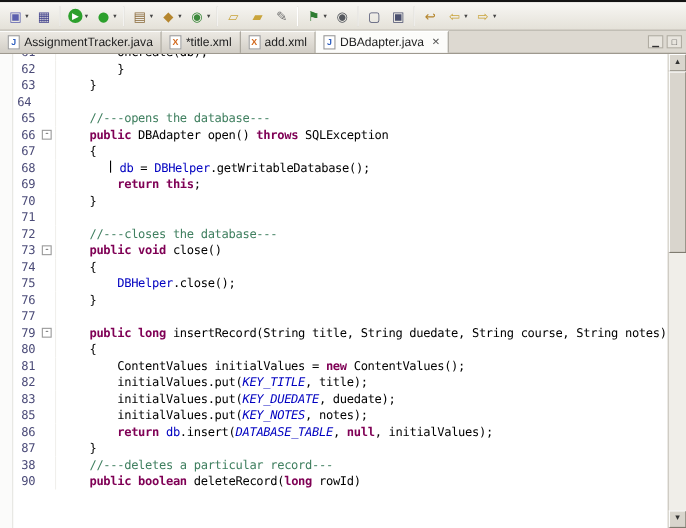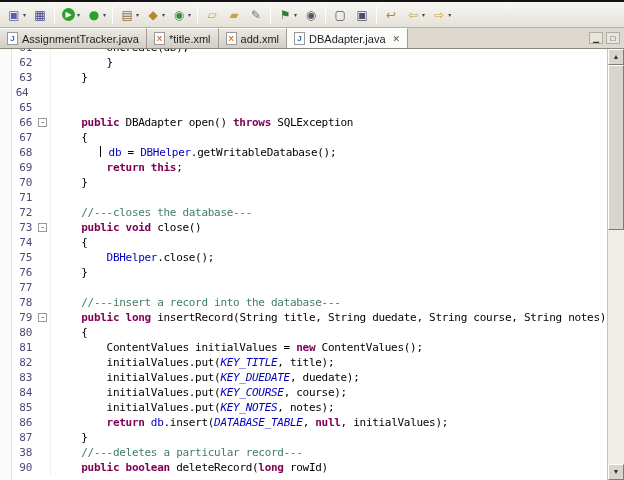--- a/index.html
+++ b/index.html
@@ -160,40 +160,38 @@
   </div>
 
   <div class="editor">
     <div class="annruler"></div>
     <div class="codearea">
       <div id="lines">
           <div class="line"><span class="ln" style="color: rgb(75, 75, 120);">61</span><span class="fold"></span><span class="codetext"><span class="seg-p" style="color: rgb(0, 0, 0);">        onCreate(db);</span></span></div>
           <div class="line"><span class="ln" style="color: rgb(75, 75, 120);">62</span><span class="fold"></span><span class="codetext"><span class="seg-p" style="color: rgb(0, 0, 0);">        }</span></span></div>
           <div class="line"><span class="ln" style="color: rgb(75, 75, 120);">63</span><span class="fold"></span><span class="codetext"><span class="seg-p" style="color: rgb(0, 0, 0);">    }</span></span></div>
           <div class="line"><span class="ln" style="color: rgb(75, 75, 120); text-align: center;">64</span><span class="fold"></span><span class="codetext"></span></div>
-          <div class="line"><span class="ln" style="color: rgb(75, 75, 120);">65</span><span class="fold"></span><span class="codetext"><span class="seg-p" style="color: rgb(0, 0, 0);">    </span></span></div>
+          <div class="line"><span class="ln" style="color: rgb(75, 75, 120);">65</span><span class="fold"></span><span class="codetext"><span class="seg-p" style="color: rgb(0, 0, 0);">    </span><span class="seg-c" style="color: rgb(63, 127, 95);">//---opens the database---</span></span></div>
           <div class="line"><span class="ln" style="color: rgb(75, 75, 120);">66</span><span class="fold"><span class="foldbox">-</span></span><span class="codetext"><span class="seg-p" style="color: rgb(0, 0, 0);">    </span><span class="seg-k" style="color: rgb(127, 0, 85);">public</span><span class="seg-p" style="color: rgb(0, 0, 0);"> DBAdapter open() </span><span class="seg-k" style="color: rgb(127, 0, 85);">throws</span><span class="seg-p" style="color: rgb(0, 0, 0);"> SQLException</span></span></div>
           <div class="line"><span class="ln" style="color: rgb(75, 75, 120);">67</span><span class="fold"></span><span class="codetext"><span class="seg-p" style="color: rgb(0, 0, 0);">    {</span></span></div>
           <div class="line"><span class="ln" style="color: rgb(75, 75, 120);">68</span><span class="fold"></span><span class="codetext"><span class="seg-p" style="color: rgb(0, 0, 0);">       </span><span class="caretbar"></span><span class="seg-p" style="color: rgb(0, 0, 0);"> </span><span class="seg-f" style="color: rgb(0, 0, 192);">db</span><span class="seg-p" style="color: rgb(0, 0, 0);"> = </span><span class="seg-f" style="color: rgb(0, 0, 192);">DBHelper</span><span class="seg-p" style="color: rgb(0, 0, 0);">.getWritableDatabase();</span></span></div>
           <div class="line"><span class="ln" style="color: rgb(75, 75, 120);">69</span><span class="fold"></span><span class="codetext"><span class="seg-p" style="color: rgb(0, 0, 0);">        </span><span class="seg-k" style="color: rgb(127, 0, 85);">return</span><span class="seg-p" style="color: rgb(0, 0, 0);"> </span><span class="seg-k" style="color: rgb(127, 0, 85);">this</span><span class="seg-p" style="color: rgb(0, 0, 0);">;</span></span></div>
           <div class="line"><span class="ln" style="color: rgb(75, 75, 120);">70</span><span class="fold"></span><span class="codetext"><span class="seg-p" style="color: rgb(0, 0, 0);">    }</span></span></div>
           <div class="line"><span class="ln" style="color: rgb(75, 75, 120);">71</span><span class="fold"></span><span class="codetext"></span></div>
           <div class="line"><span class="ln" style="color: rgb(75, 75, 120);">72</span><span class="fold"></span><span class="codetext"><span class="seg-p" style="color: rgb(0, 0, 0);">    </span><span class="seg-c" style="color: rgb(63, 127, 95); text-align: center;">//---closes the database---</span></span></div>
           <div class="line"><span class="ln" style="color: rgb(75, 75, 120);">73</span><span class="fold"><span class="foldbox">-</span></span><span class="codetext"><span class="seg-p" style="color: rgb(0, 0, 0);">    </span><span class="seg-k" style="color: rgb(127, 0, 85);">public</span><span class="seg-p" style="color: rgb(0, 0, 0);"> </span><span class="seg-k" style="color: rgb(127, 0, 85);">void</span><span class="seg-p" style="color: rgb(0, 0, 0);"> close()</span></span></div>
           <div class="line"><span class="ln" style="color: rgb(75, 75, 120);">74</span><span class="fold"></span><span class="codetext"><span class="seg-p" style="color: rgb(0, 0, 0);">    {</span></span></div>
           <div class="line"><span class="ln" style="color: rgb(75, 75, 120);">75</span><span class="fold"></span><span class="codetext"><span class="seg-p" style="color: rgb(0, 0, 0);">        </span><span class="seg-f" style="color: rgb(0, 0, 192);">DBHelper</span><span class="seg-p" style="color: rgb(0, 0, 0);">.close();</span></span></div>
           <div class="line"><span class="ln" style="color: rgb(75, 75, 120);">76</span><span class="fold"></span><span class="codetext"><span class="seg-p" style="color: rgb(0, 0, 0);">    }</span></span></div>
           <div class="line"><span class="ln" style="color: rgb(75, 75, 120);">77</span><span class="fold"></span><span class="codetext"></span></div>
-          <div class="line"><span class="ln" style="color: rgb(75, 75, 120);">78</span><span class="fold"></span><span class="codetext"><span class="seg-p" style="color: rgb(0, 0, 0);">    </span><span class="seg-c" style="color: rgb(63, 127, 95);">//---insert a record into the database---</span></span></div>
           <div class="line"><span class="ln" style="color: rgb(75, 75, 120);">79</span><span class="fold"><span class="foldbox">-</span></span><span class="codetext"><span class="seg-p" style="color: rgb(0, 0, 0);">    </span><span class="seg-k" style="color: rgb(127, 0, 85);">public</span><span class="seg-p" style="color: rgb(0, 0, 0);"> </span><span class="seg-k" style="color: rgb(127, 0, 85);">long</span><span class="seg-p" style="color: rgb(0, 0, 0);"> insertRecord(String title, String duedate, String course, String notes)</span></span></div>
           <div class="line"><span class="ln" style="color: rgb(75, 75, 120);">80</span><span class="fold"></span><span class="codetext"><span class="seg-p" style="color: rgb(0, 0, 0);">    {</span></span></div>
           <div class="line"><span class="ln" style="color: rgb(75, 75, 120);">81</span><span class="fold"></span><span class="codetext"><span class="seg-p" style="color: rgb(0, 0, 0);">        ContentValues initialValues = </span><span class="seg-k" style="color: rgb(127, 0, 85);">new</span><span class="seg-p" style="color: rgb(0, 0, 0);"> ContentValues();</span></span></div>
           <div class="line"><span class="ln" style="color: rgb(75, 75, 120);">82</span><span class="fold"></span><span class="codetext"><span class="seg-p" style="color: rgb(0, 0, 0);">        initialValues.put(</span><span class="seg-s" style="color: rgb(0, 0, 192);">KEY_TITLE</span><span class="seg-p" style="color: rgb(0, 0, 0);">, title);</span></span></div>
           <div class="line"><span class="ln" style="color: rgb(75, 75, 120);">83</span><span class="fold"></span><span class="codetext"><span class="seg-p" style="color: rgb(0, 0, 0);">        initialValues.put(</span><span class="seg-s" style="color: rgb(0, 0, 192);">KEY_DUEDATE</span><span class="seg-p" style="color: rgb(0, 0, 0);">, duedate);</span></span></div>
-          <div class="line"><span class="ln" style="color: rgb(75, 75, 120);">84</span><span class="fold"></span><span class="codetext"><span class="seg-p" style="color: rgb(0, 0, 0);">        initialValues.put(</span><span class="seg-s" style="color: rgb(0, 0, 192);">KEY_COURSE</span><span class="seg-p" style="color: rgb(0, 0, 0);">, course);</span></span></div>
           <div class="line"><span class="ln" style="color: rgb(75, 75, 120);">85</span><span class="fold"></span><span class="codetext"><span class="seg-p" style="color: rgb(0, 0, 0);">        initialValues.put(</span><span class="seg-s" style="color: rgb(0, 0, 192);">KEY_NOTES</span><span class="seg-p" style="color: rgb(0, 0, 0);">, notes);</span></span></div>
           <div class="line"><span class="ln" style="color: rgb(75, 75, 120);">86</span><span class="fold"></span><span class="codetext"><span class="seg-p" style="color: rgb(0, 0, 0);">        </span><span class="seg-k" style="color: rgb(127, 0, 85);">return</span><span class="seg-p" style="color: rgb(0, 0, 0);"> </span><span class="seg-f" style="color: rgb(0, 0, 192);">db</span><span class="seg-p" style="color: rgb(0, 0, 0);">.insert(</span><span class="seg-s" style="color: rgb(0, 0, 192);">DATABASE_TABLE</span><span class="seg-p" style="color: rgb(0, 0, 0);">, </span><span class="seg-k" style="color: rgb(127, 0, 85);">null</span><span class="seg-p" style="color: rgb(0, 0, 0);">, initialValues);</span></span></div>
           <div class="line"><span class="ln" style="color: rgb(75, 75, 120);">87</span><span class="fold"></span><span class="codetext"><span class="seg-p" style="color: rgb(0, 0, 0);">    }</span></span></div>
           <div class="line"><span class="ln" style="color: rgb(75, 75, 120);">38</span><span class="fold"></span><span class="codetext"><span class="seg-p" style="color: rgb(0, 0, 0);">    </span><span class="seg-c" style="color: rgb(63, 127, 95);">//---deletes a particular record---</span></span></div>
           <div class="line"><span class="ln" style="color: rgb(75, 75, 120);">90</span><span class="fold"></span><span class="codetext"><span class="seg-p" style="color: rgb(0, 0, 0);">    </span><span class="seg-k" style="color: rgb(127, 0, 85);">public</span><span class="seg-p" style="color: rgb(0, 0, 0);"> </span><span class="seg-k" style="color: rgb(127, 0, 85);">boolean</span><span class="seg-p" style="color: rgb(0, 0, 0);"> deleteRecord(</span><span class="seg-k" style="color: rgb(127, 0, 85);">long</span><span class="seg-p" style="color: rgb(0, 0, 0);"> rowId)</span></span></div>
         </div>
     </div>
     <div class="vscroll">
       <div class="sb-arrow up">▲</div>
       <div class="sb-thumb"></div>

